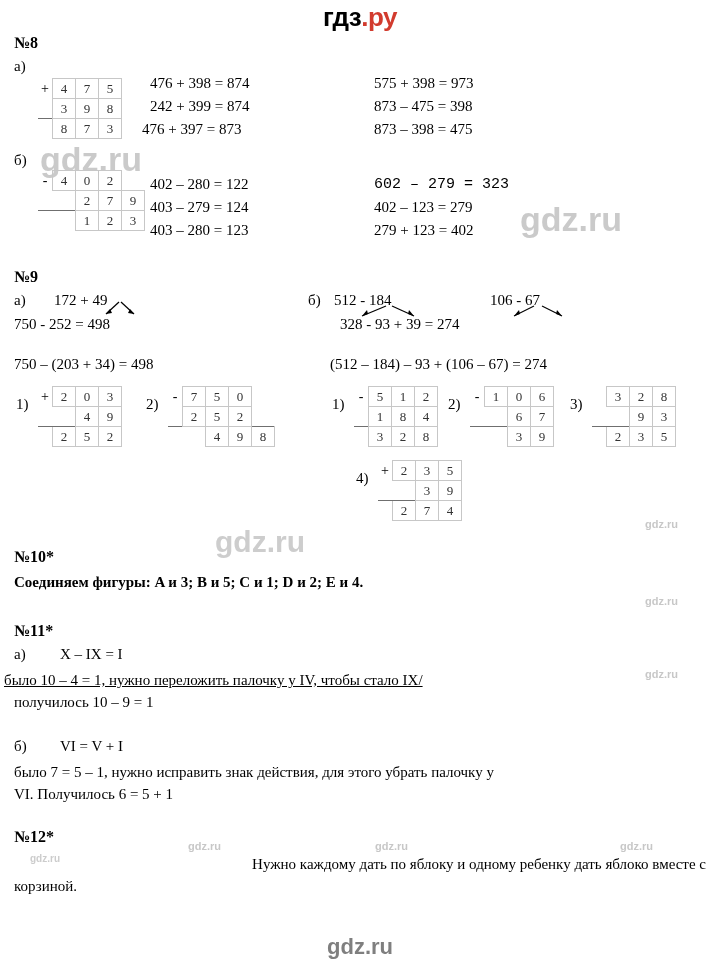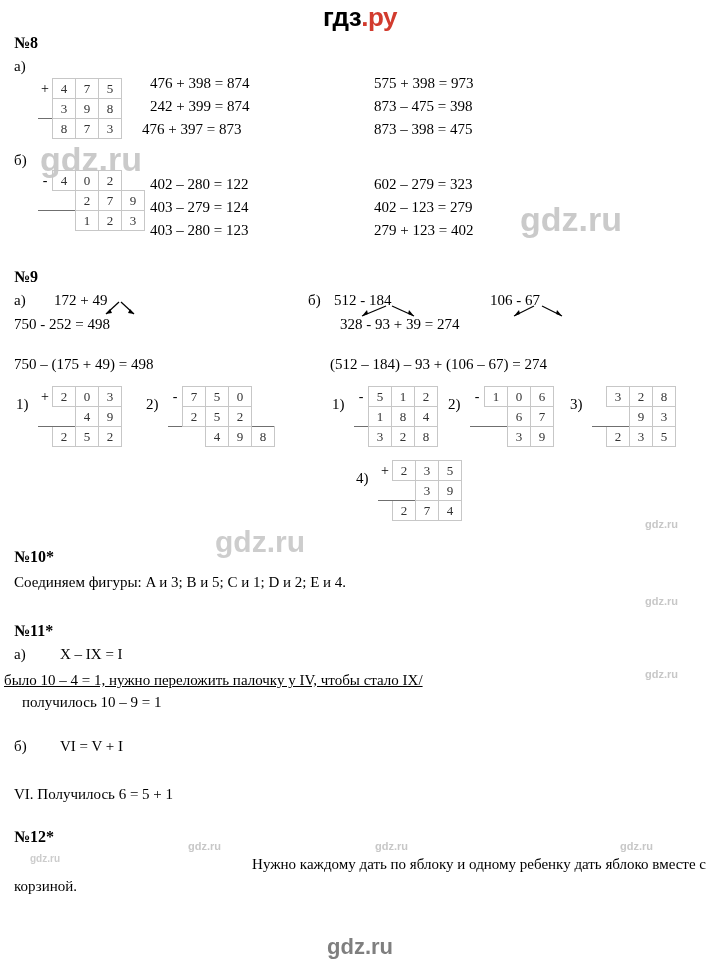--- a/index.html
+++ b/index.html
@@ -175,21 +175,21 @@
         <td>3</td>
       </tr>
     </tbody>
       </table>
   </div>
 
   <div class="lbl" style="left:150px;top:176px;">402 – 280 = 122</div>
   <div class="lbl" style="left:150px;top:199px;">403 – 279 = 124</div>
   <div class="lbl" style="left:150px;top:222px;">403 – 280 = 123</div>
 
-  <div class="lbl" style="left:374px;top:176px;">602 – 279 = 323</div>
+  <div class="lbl" style="left:374px;top:176px;font-family:Liberation Mono, monospace;">602 – 279 = 323</div>
   <div class="lbl" style="left:374px;top:199px;">402 – 123 = 279</div>
   <div class="lbl" style="left:374px;top:222px;">279 + 123 = 402</div>
 
   <div class="task-title" style="left:14px;top:268px;">№9</div>
 
   <div class="lbl" style="left:14px;top:292px;">а)</div>
   <div class="lbl" style="left:54px;top:292px;">172  +  49</div>
   <div class="lbl" style="left:14px;top:316px;">750  -  252 = 498</div>
 
   <div class="arrow" style="left:103px;top:296px;">
@@ -216,21 +216,21 @@
   </div>
   <div class="arrow" style="left:506px;top:300px;">
     <svg width="64" height="20" viewBox="0 0 64 20">
       <path d="M8 16 L28 6" stroke="#000" stroke-width="1.2" fill="none"></path>
       <path d="M8 16 l6 -2 l-1 -4 z" fill="#000"></path>
       <path d="M56 16 L36 6" stroke="#000" stroke-width="1.2" fill="none"></path>
       <path d="M56 16 l-6 -2 l1 -4 z" fill="#000"></path>
     </svg>
   </div>
 
-  <div class="lbl" style="left:14px;top:356px;">750 – (175 + 49) = 498</div>
+  <div class="lbl" style="left:14px;top:356px;">750 – (203 + 34) = 498</div>
   <div class="lbl" style="left:330px;top:356px;">(512 – 184) – 93 + (106 – 67) = 274</div>
 
   <div class="colsum" style="left:38px;top:386px;">
     <span class="numlbl">1)</span>
     <table>
       <tbody>
           <tr>
         <td class="sign">+</td>
         <td>2</td>
         <td>0</td>
@@ -377,30 +377,31 @@
         <td class="sign"></td>
         <td>2</td>
         <td>7</td>
         <td>4</td>
       </tr>
     </tbody>
       </table>
   </div>
 
   <div class="task-title" style="left:14px;top:548px;">№10*</div>
-  <div class="txt" style="left:14px;top:572px;width:690px;">Соединяем фигуры: A и 3;        B и 5;          C и 1;       D и 2;      E и 4.</div>
+  <div class="txt" style="left:14px;top:572px;width:690px;font-weight:bold;">Соединяем фигуры: A и 3;        B и 5;          C и 1;       D и 2;      E и 4.</div>
 
   <div class="task-title" style="left:14px;top:622px;">№11*</div>
   <div class="lbl" style="left:14px;top:646px;">а)</div>
   <div class="lbl" style="left:60px;top:646px;">X – IX = I</div>
   <div class="txt" style="left:4px;top:670px;width:690px;text-decoration:underline;">было 10 – 4 = 1, нужно переложить палочку у IV, чтобы стало IX/</div>
-  <div class="txt" style="left:14px;top:692px;width:690px;margin-left:8px;">получилось 10 – 9 = 1</div>
+  <div class="txt" style="left:14px;top:692px;width:690px;">получилось 10 – 9 = 1</div>
 
   <div class="lbl" style="left:14px;top:738px;">б)</div>
   <div class="lbl" style="left:60px;top:738px;">VI = V + I</div>
+  <div class="txt" style="left:14px;top:762px;width:690px;">было 7 = 5 – 1, нужно исправить знак действия, для этого убрать палочку у</div>
   <div class="txt" style="left:14px;top:784px;width:690px;">VI. Получилось 6 = 5 + 1</div>
 
   <div class="task-title" style="left:14px;top:828px;">№12*</div>
   <div class="txt" style="left:14px;top:854px;width:692px;text-align:right;">Нужно  каждому  дать  по  яблоку  и  одному  ребенку  дать  яблоко  вместе  с</div>
   <div class="txt" style="left:14px;top:876px;width:692px;">корзиной.</div>
 
   <div class="logo-bottom">gdz.ru</div>
 
 </div>
 

